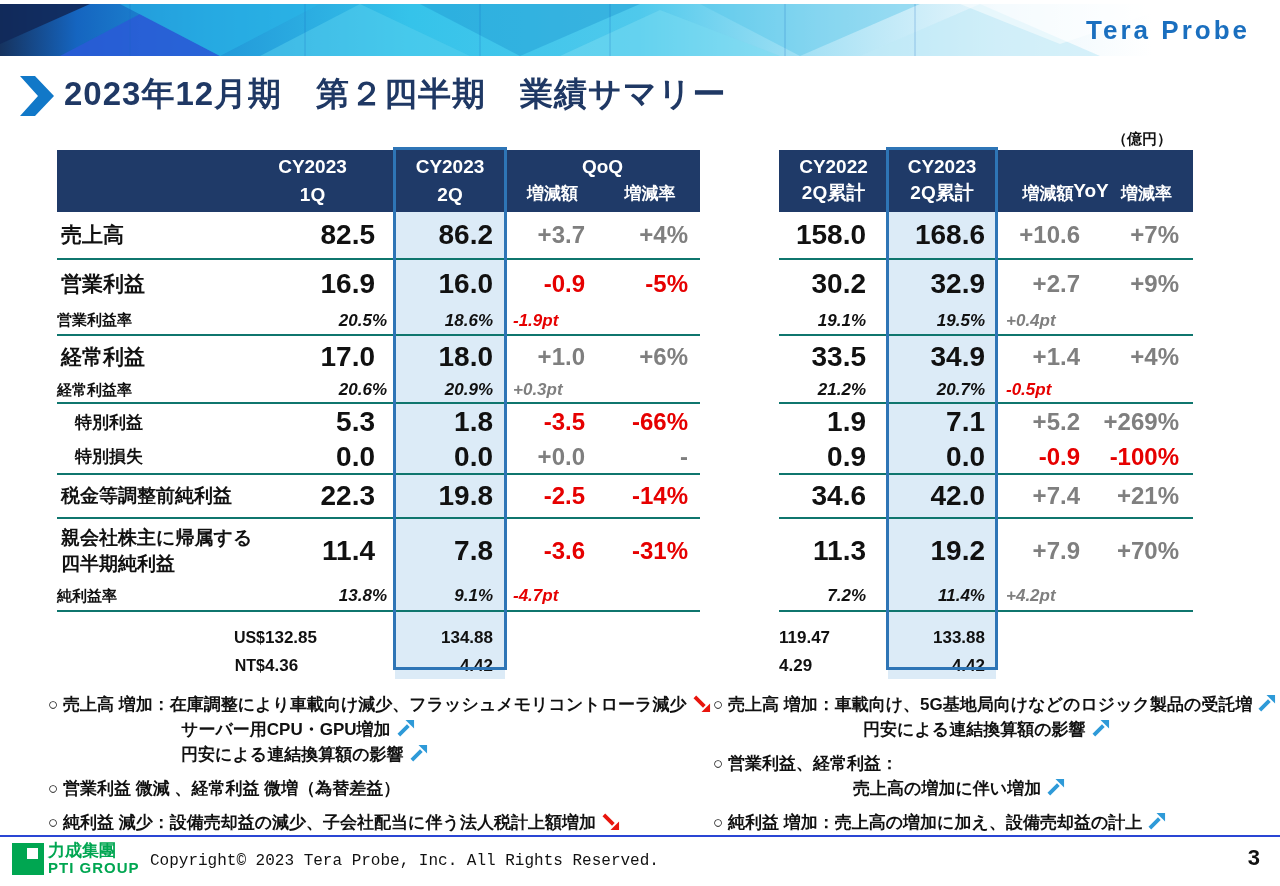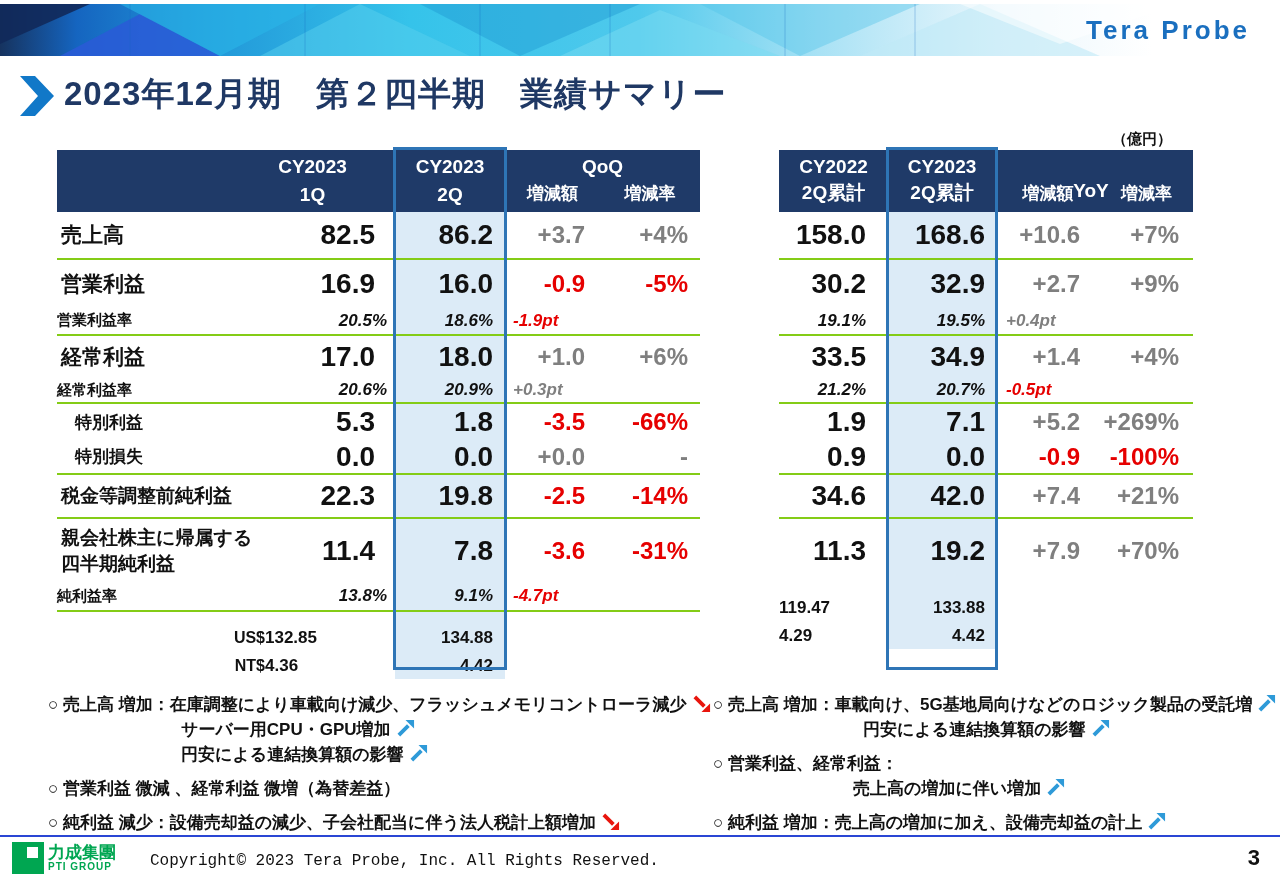--- a/index.html
+++ b/index.html
@@ -34,21 +34,21 @@
   .t-right .h-c2t{left:109px;width:108px;top:6px;}
   .t-right .h-c2b{left:109px;width:108px;bottom:6px;}
   .t-right .h-grp{left:217px;width:190px;top:6px;margin-top:24px;}
   .t-right .h-d{left:217px;width:104px;bottom:7px;font-size:17px;}
   .t-right .h-r{left:321px;width:93px;bottom:7px;font-size:17px;}
   .row{display:grid;align-items:center;}
   .t-left .g-main{grid-template-columns:173px 165px 110px 95px 100px;}
   .t-left .g-ratio{grid-template-columns:230px 108px 110px 95px 100px;}
   .t-left .g-cur{grid-template-columns:208px 130px 110px 95px 100px;}
   .t-right .row{grid-template-columns:109px 108px 104px 93px;}
-  .bb{border-bottom:2px solid #84cc16;}
+  .bb{border-bottom:2px solid #0f766e;}
   .h46{height:46px}.h47{height:47px}.h42{height:42px}.h36{height:36px}.h33{height:33px}
   .h63{height:63px}.h28{height:28px}.h27{height:27px}.h24{height:24px}.h12{height:12px}
   .hl{background:#dcebf7;height:100%;display:flex;align-items:center;justify-content:flex-end;}
   .hl-box{position:absolute;top:-3px;border:3px solid #2e75b6;box-sizing:border-box;
           pointer-events:none;z-index:5;}
   .t-left .hl-box{left:336px;width:114px;height:523px;}
   .t-right .hl-box{left:107px;width:112px;height:523px;}
   .cell{white-space:nowrap;}
   .lbl-main{font-size:21px;font-weight:700;padding-left:4px;}
   .lbl-main2{font-size:19px;font-weight:700;line-height:1.35;padding-left:4px;}
@@ -85,21 +85,21 @@
   .notes-right .ind1{padding-left:150px;}
   .notes-right .ind2{padding-left:140px;}
   .arr{vertical-align:-3px;margin-left:5px;}
   
   .foot-line{position:absolute;left:0;top:835px;width:1280px;height:2px;background:#2a46d4;}
   .pti{position:absolute;left:12px;top:842px;display:flex;align-items:center;}
   .pti-mark{width:32px;height:32px;background:#00a651;position:relative;}
   .pti-mark .inner{position:absolute;left:15px;top:5px;width:11px;height:11px;background:#fff;}
   .pti-text{margin-left:4px;line-height:1.05;}
   .pti-name{font-size:17px;font-weight:700;color:#00a651;}
-  .pti-sub{font-size:10px;font-weight:800;color:#00a651;letter-spacing:1px;}
+  .pti-sub{font-size:15px;font-weight:800;color:#00a651;letter-spacing:1px;}
   .copyright{position:absolute;left:150px;top:852px;font-size:16px;color:#111;font-family:Liberation Mono, monospace;}
   .page-num{position:absolute;left:1200px;top:845px;width:60px;text-align:right;
             font-size:22px;font-weight:800;color:#111;}
 </style>
 </head>
 <body>
 
 <div class="slide">
 
   <div class="banner">
@@ -311,20 +311,26 @@
       <div class="cell num hl">42.0</div>
       <div class="cell chg gray">+7.4</div>
       <div class="cell chg rate gray">+21%</div>
     </div>
     <div class="row h63">
       <div class="cell num">11.3</div>
       <div class="cell num hl">19.2</div>
       <div class="cell chg gray">+7.9</div>
       <div class="cell chg rate gray">+70%</div>
     </div>
+    <div class="row h28 bb">
+      <div class="cell num-ratio">7.2%</div>
+      <div class="cell num-ratio hl">11.4%</div>
+      <div class="cell chg-ratio gray">+4.2pt</div>
+      <div class="cell"></div>
+    </div>
     <div class="row h12">
       <div class="cell"></div>
         <div class="cell hl"></div>
       <div class="cell"></div>
         <div class="cell"></div>
     </div>
     <div class="row h28">
       <div class="cell num-cur">119.47</div>
       <div class="cell num-cur hl">133.88</div>
       <div class="cell"></div>

